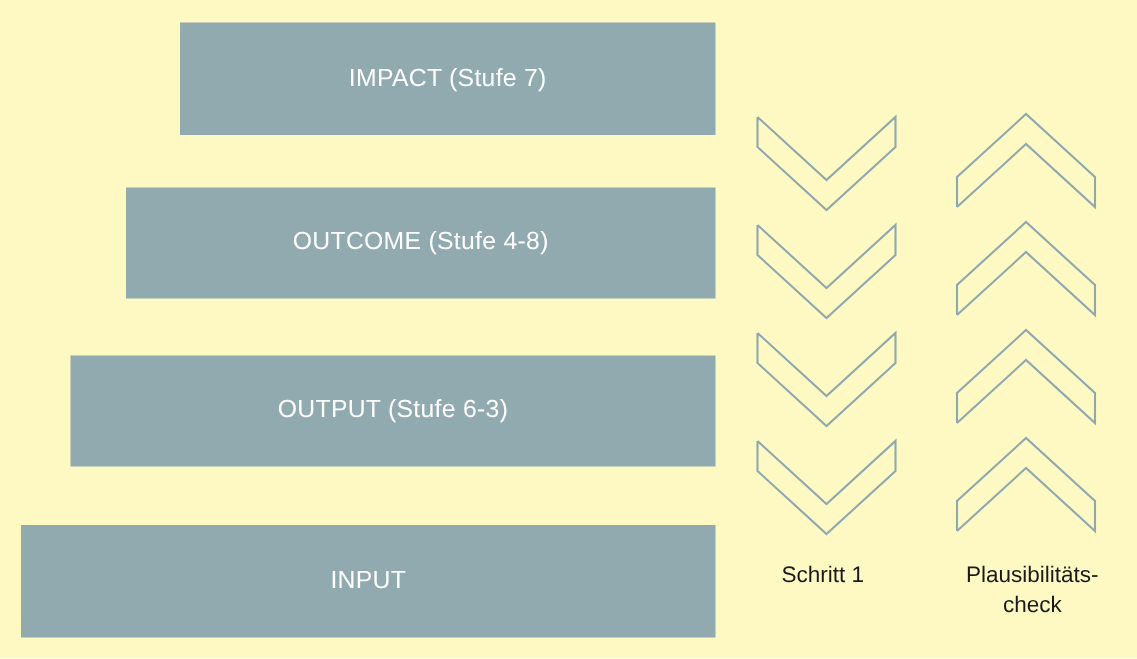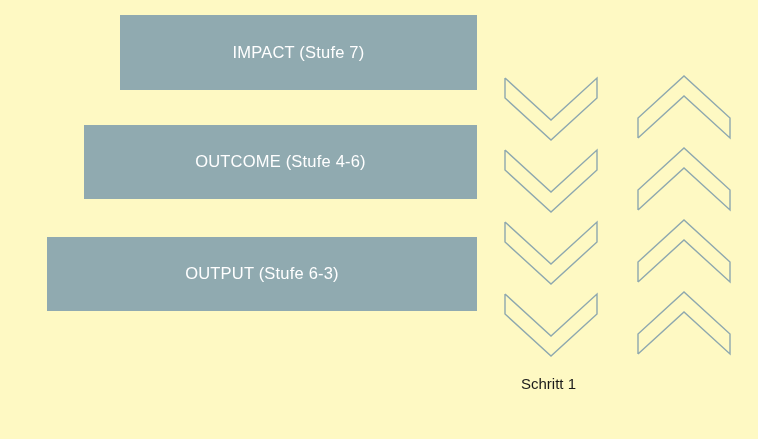--- a/index.html
+++ b/index.html
@@ -86,27 +86,30 @@
 </head>
 <body>
 
 <div id="canvas">
 
   <div class="bar bar-impact">
     <span class="bar-label">IMPACT (Stufe 7)</span>
   </div>
 
   <div class="bar bar-outcome">
-    <span class="bar-label">OUTCOME (Stufe 4-6)</span>
+    <span class="bar-label">OUTCOME (Stufe 4-8)</span>
   </div>
 
   <div class="bar bar-output">
     <span class="bar-label">OUTPUT (Stufe 6-3)</span>
   </div>
 
+  <div class="bar bar-input">
+    <span class="bar-label">INPUT</span>
+  </div>
 
   <div class="chevron col-down row-1">
     <svg viewBox="0 0 96 64" preserveAspectRatio="none">
       <polyline points="2,2 48,44 94,2 94,22 48,64 2,22 2,2"></polyline>
     </svg>
   </div>
   <div class="chevron col-down row-2">
     <svg viewBox="0 0 96 64" preserveAspectRatio="none">
       <polyline points="2,2 48,44 94,2 94,22 48,64 2,22 2,2"></polyline>
     </svg>
@@ -138,14 +141,16 @@
     </svg>
   </div>
   <div class="chevron col-up row-4">
     <svg viewBox="0 0 96 64" preserveAspectRatio="none">
       <polyline points="2,62 48,20 94,62 94,42 48,0 2,42 2,62"></polyline>
     </svg>
   </div>
 
   <div class="caption caption-step">Schritt 1</div>
 
+  <div class="caption caption-check">Plausibilitäts-
+check</div>
 
 </div>
 
 </body></html>

